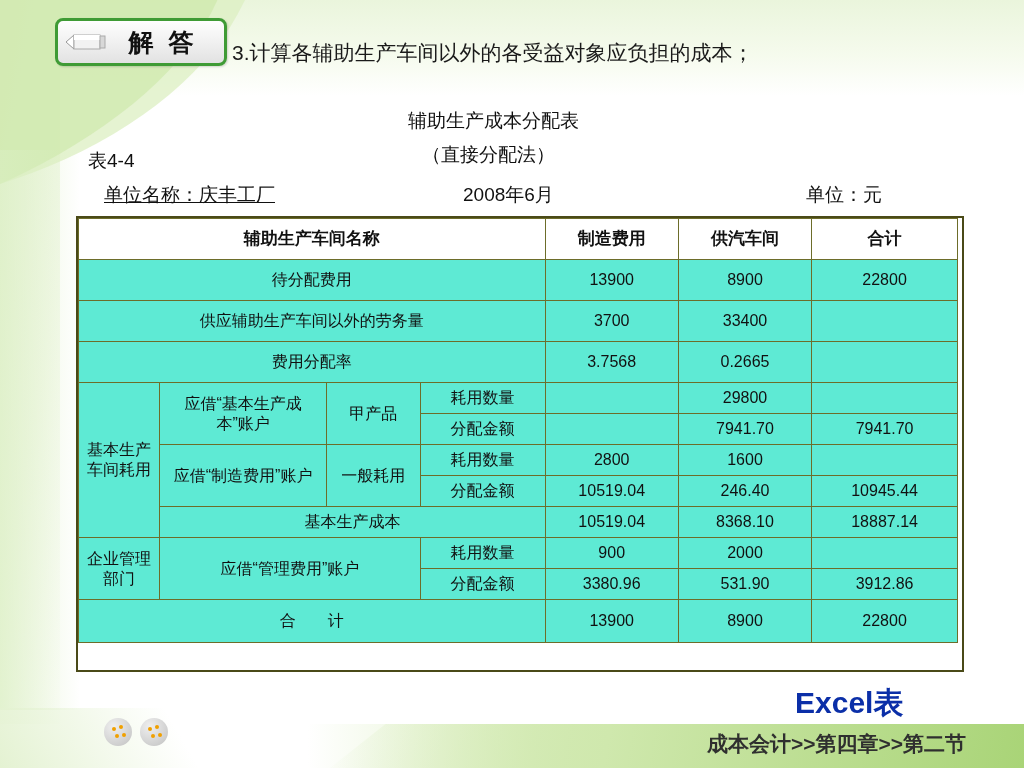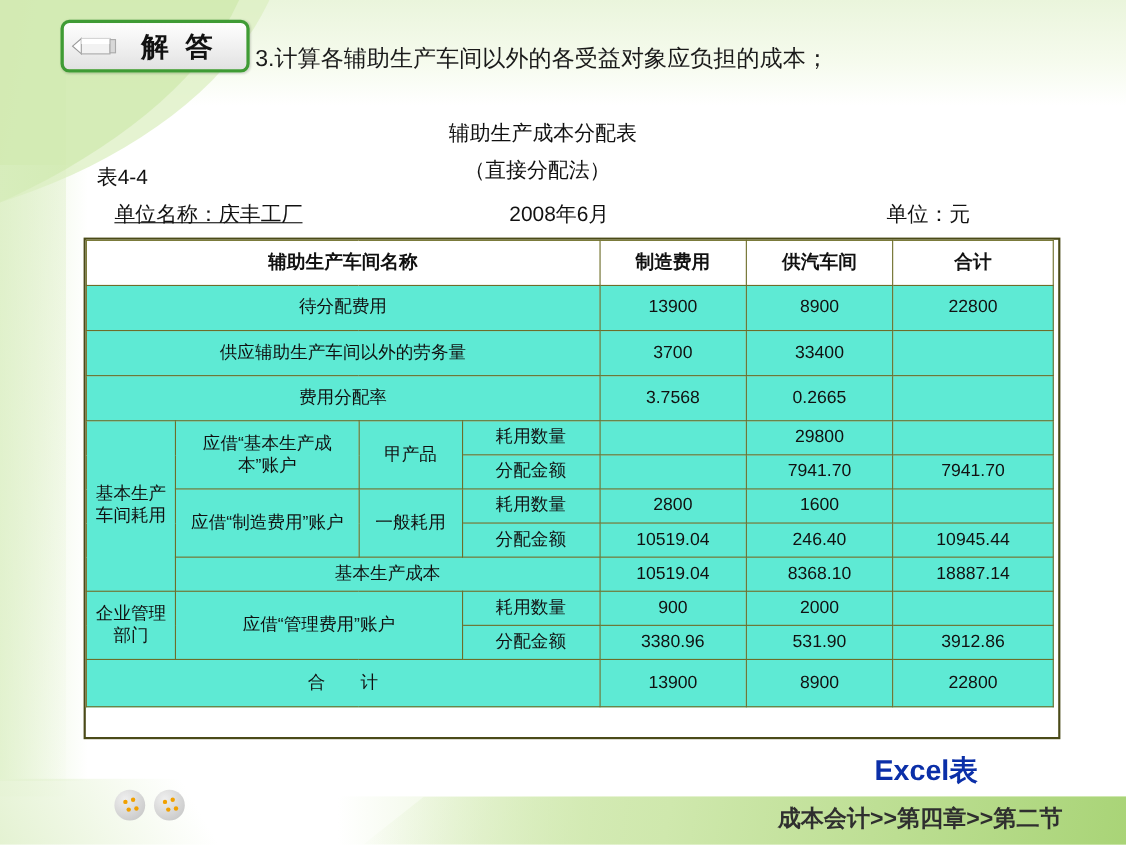--- a/index.html
+++ b/index.html
@@ -195,21 +195,21 @@
   td.vert {
     font-size: 16px;
     line-height: 1.3;
   }
   .num { font-size: 16px; }
 
   
   .excel-label {
     position: absolute;
     left: 795px; top: 683px;
-    font-size: 26px;
+    font-size: 30px;
     font-weight: bold;
     color: #0b2fa8;
   }
 
   
   .footer-text {
     position: absolute;
     right: 58px; bottom: 10px;
     font-size: 21px;
     font-weight: bold;

